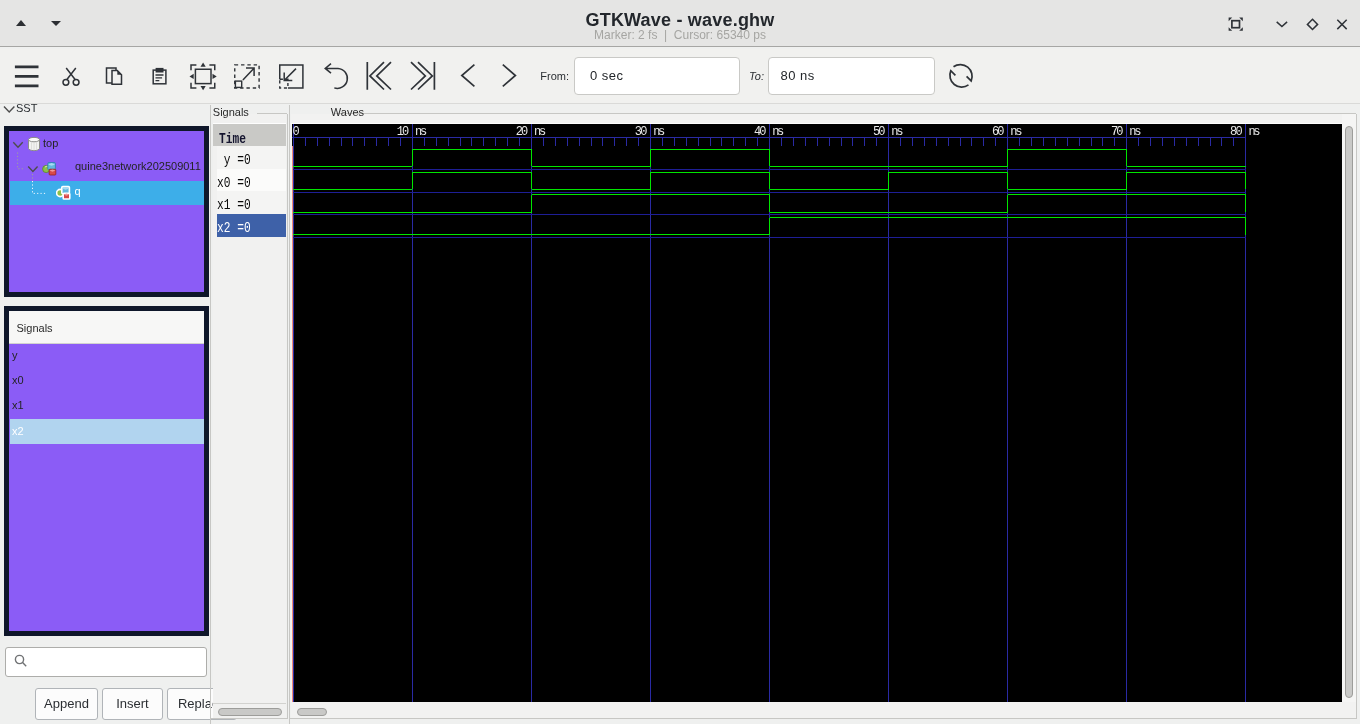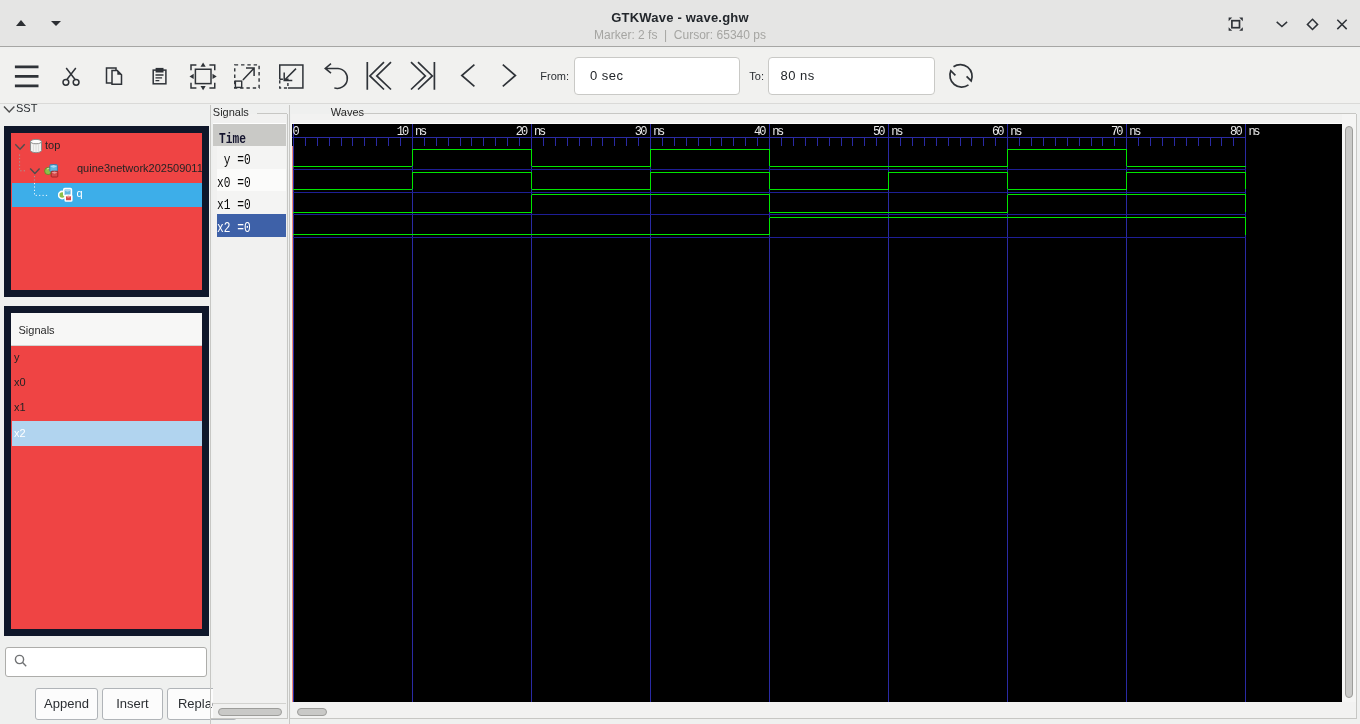--- a/index.html
+++ b/index.html
@@ -6,31 +6,31 @@
   html,body { width:1360px; height:724px; overflow:hidden; }
   body { font-family:"Liberation Sans", sans-serif; position:relative; background:#eff0ef; }
   .abs { position:absolute; }
   .mono { font-family:"Liberation Mono", monospace; }
   svg { display:block; }
 
   
   #titlebar { left:0; top:0; width:1360px; height:47px; background:#e5e5e4; border-bottom:1.5px solid #a6a6a4; }
   #tb-up { left:15.6px; top:20px; width:0; height:0; border-left:5.3px solid transparent; border-right:5.3px solid transparent; border-bottom:6.8px solid #2c2f33; }
   #tb-dn { left:51.4px; top:21.3px; width:0; height:0; border-left:5.6px solid transparent; border-right:5.6px solid transparent; border-top:5.8px solid #2c2f33; }
-  #title { left:0; top:10px; width:1360px; text-align:center; font-size:13px; font-weight:bold; color:#23272c; letter-spacing:0.2px; }
+  #title { left:0; top:10px; width:1360px; text-align:center; font-size:18px; font-weight:bold; color:#23272c; letter-spacing:0.2px; }
   #subtitle { left:0; top:27.5px; width:1360px; text-align:center; font-size:12px; color:#a5a5a2; }
 
   
   #toolbar { left:0; top:48.5px; width:1360px; height:55px; background:#f1f1ef; border-bottom:1px solid #dadad8; }
   .lbl { position:absolute; font-size:11px; color:#2a2e32; }
   .entry { position:absolute; background:#fff; border:1px solid #c9c9c6; border-radius:4px; font-size:13px; color:#23262a; letter-spacing:0.5px; }
 
   
   .frame-line { position:absolute; background:#c7c7c4; }
-  .whitebox { position:absolute; background:#ef4444; border:7px solid #0f172a; }
+  .whitebox { position:absolute; background:#8b5cf6; border:5px solid #0f172a; }
   .btn { background:#fcfcfc; border:1px solid #b0b4b8; border-radius:3px; font-size:13px; color:#2b2e32; text-align:center; line-height:30px;margin-left:29px; }
   .mrow { position:absolute; left:3.8px; width:90px; font-size:14px; white-space:pre; transform:scaleX(0.8); transform-origin:0 0; }
 </style>
 </head>
 <body>
 
 <div id="titlebar" class="abs"></div>
 <div id="tb-up" class="abs"></div>
 <div id="tb-dn" class="abs"></div>
 <div id="title" class="abs">GTKWave - wave.ghw</div>
@@ -100,21 +100,21 @@
   <path d="M474.4,8.6 L461.8,19.5 L474.4,30.4 M502.8,8.6 L515.4,19.5 L502.8,30.4" stroke-width="1.7"></path>
 
   <g stroke-width="1.7">
     <path d="M953.5,10.7 A11.8,11.8 0 0 1 971.2,24.9 L966.6,20.3"></path>
     <path d="M968.5,28.9 A11.8,11.8 0 0 1 950.8,14.7 L955.4,19.3"></path>
   </g>
 </g>
 </svg>
 <div class="lbl" style="left:509px; top:69.5px; width:60px; text-align:right;">From:</div>
 <div class="entry" style="left:574px; top:56.5px; width:166px; height:38px; line-height:36px; padding-left:15px;">0 sec</div>
-<div class="lbl" style="left:724px; top:69.5px; width:40px; text-align:right;">To:</div>
+<div class="lbl" style="left:724px; top:69.5px; width:40px; text-align:right;font-style:italic;">To:</div>
 <div class="entry" style="left:767.5px; top:56.5px; width:167.5px; height:38px; line-height:36px; padding-left:12px;">80 ns</div>
 
 <svg class="abs" style="left:3px; top:105px;" width="14" height="12" viewBox="0 0 14 12">
   <polyline points="1,1.4 6.2,7 11.4,1.4" fill="none" stroke="#4d4d4d" stroke-width="1.4"></polyline>
 </svg>
 <div class="lbl" style="left:16px; top:102px;">SST</div>
 
 <div class="whitebox" style="left:4px; top:126px; width:204.5px; height:171px; overflow:hidden;">
 
   <div class="abs" style="left:1px; top:49.8px; width:201px; height:24.4px; background:#3daee9;"></div>

